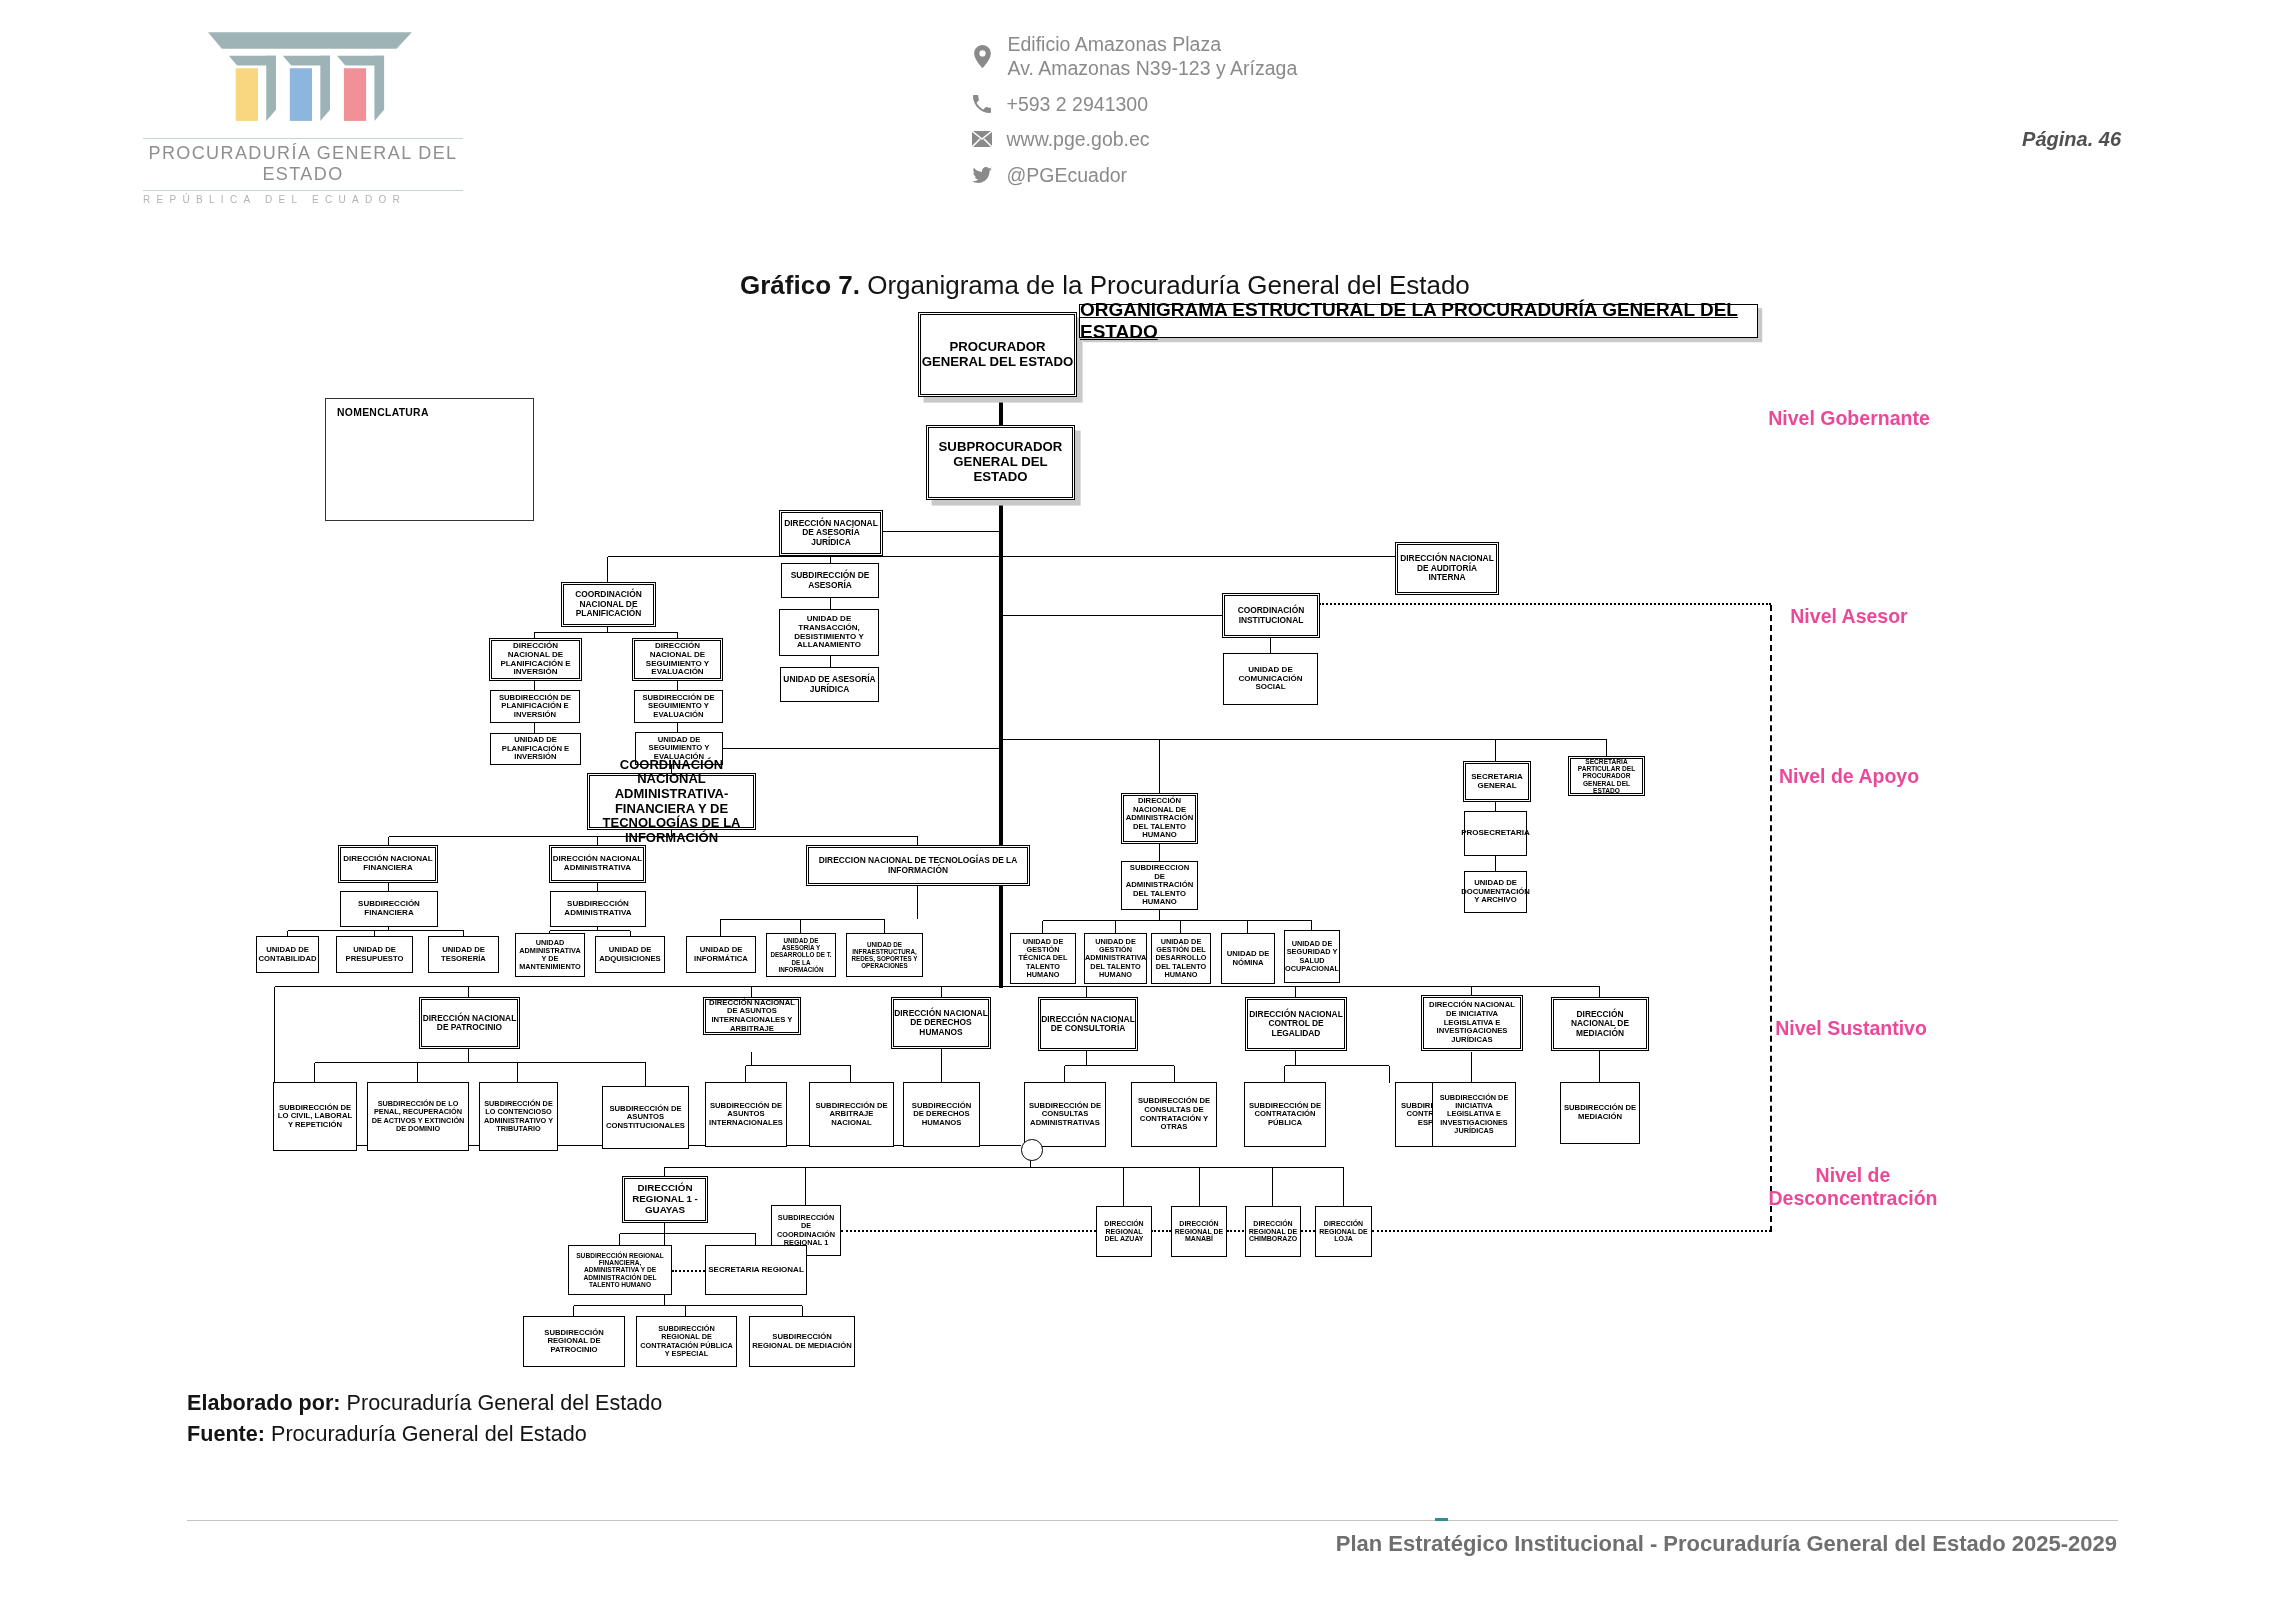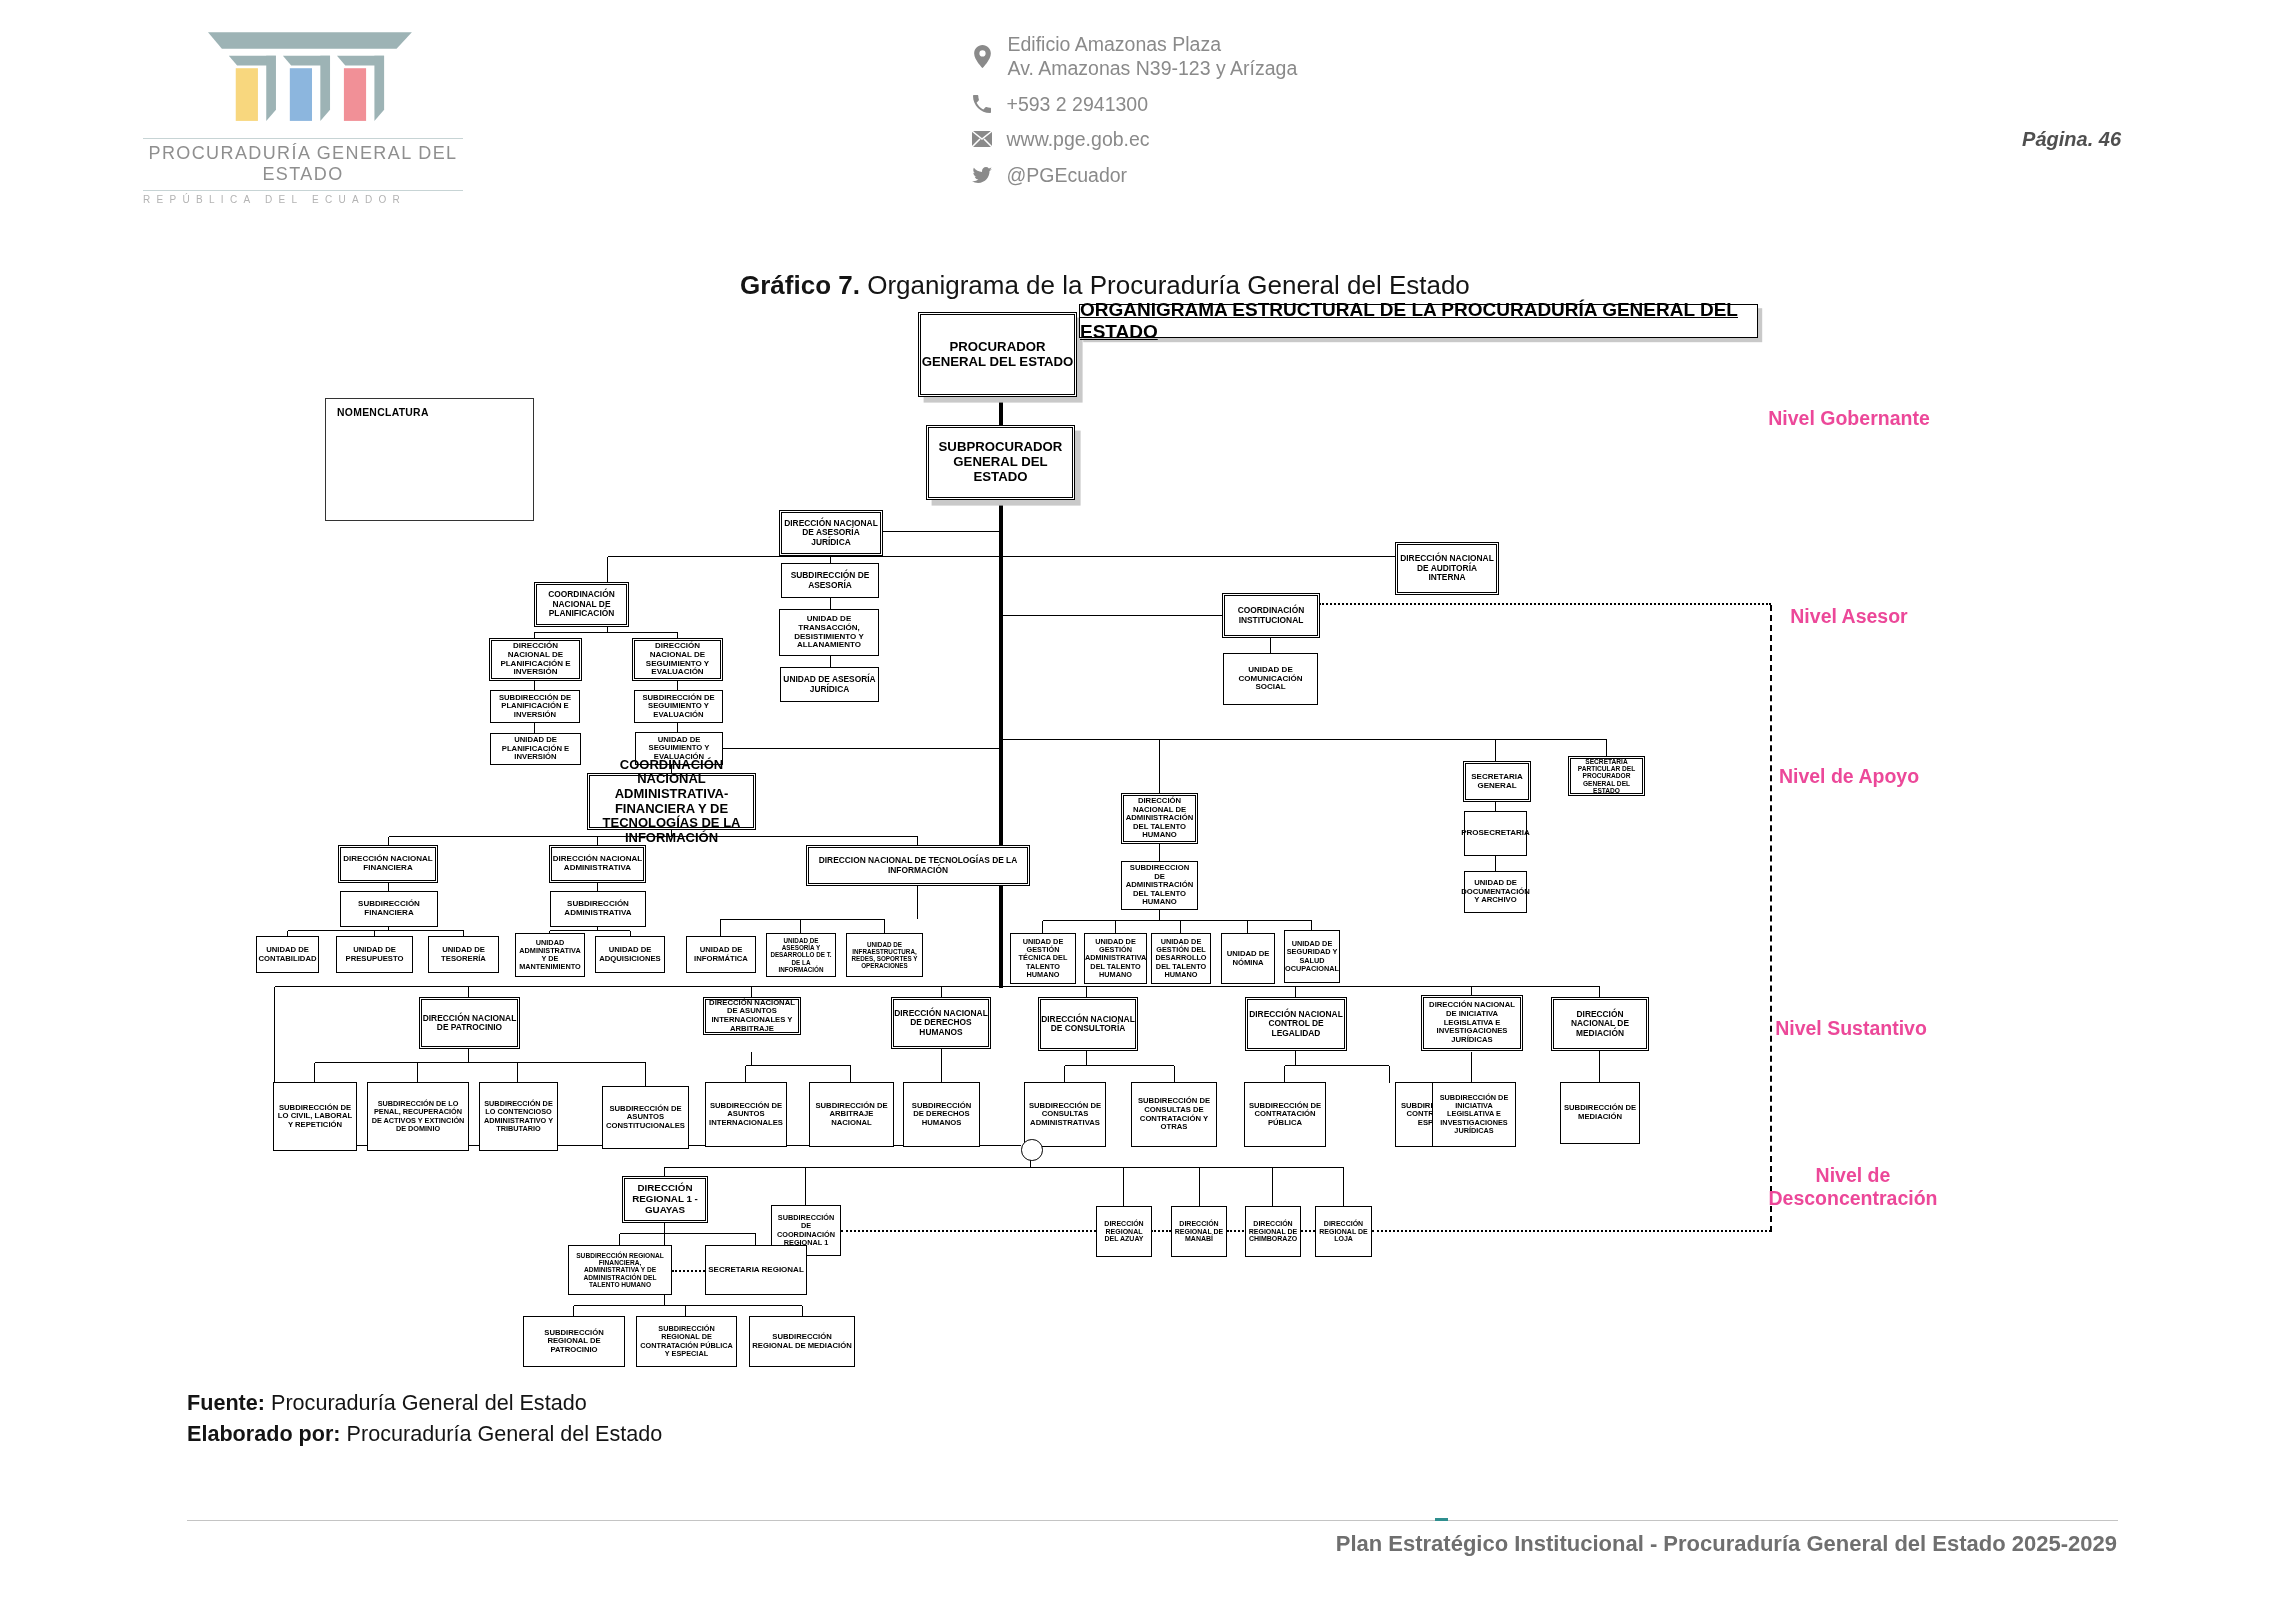--- a/index.html
+++ b/index.html
@@ -223,21 +223,21 @@
     <div style="position: absolute; left: 1227px; top: 1230px; width: 17.4px; height: 0px; border-top: 2.1px dotted rgb(0, 0, 0);"></div>
     <div style="position: absolute; left: 1301px; top: 1230px; width: 14px; height: 0px; border-top: 2.1px dotted rgb(0, 0, 0);"></div>
     <div style="position: absolute; left: 1372px; top: 1230px; width: 399px; height: 0px; border-top: 2.1px dotted rgb(0, 0, 0);"></div>
     <div style="position: absolute; top: 605px; left: 1770px; height: 627px; width: 0px; border-left: 2.1px dashed rgb(0, 0, 0);"></div>
     <div class="node d sh" style="left: 918px; top: 312px; width: 159px; height: 85px; font-size: 13.2px;">PROCURADOR GENERAL DEL ESTADO</div>
     <div class="node d sh" style="left: 926px; top: 425px; width: 149px; height: 75px; font-size: 13.2px;">SUBPROCURADOR GENERAL DEL ESTADO</div>
     <div class="node d" style="left: 779px; top: 510px; width: 104px; height: 46px; font-size: 8.4px;">DIRECCIÓN NACIONAL DE ASESORÍA JURÍDICA</div>
     <div class="node" style="left: 781px; top: 563px; width: 98px; height: 35px; font-size: 8.4px;">SUBDIRECCIÓN DE ASESORÍA</div>
     <div class="node" style="left: 779px; top: 609px; width: 100px; height: 47px; font-size: 8px;">UNIDAD DE TRANSACCIÓN, DESISTIMIENTO Y ALLANAMIENTO</div>
     <div class="node" style="left: 780px; top: 667px; width: 99px; height: 35px; font-size: 8.4px;">UNIDAD DE ASESORÍA JURÍDICA</div>
-    <div class="node d" style="left: 534px; top: 582px; width: 95px; height: 45px; font-size: 8.4px;">COORDINACIÓN NACIONAL DE PLANIFICACIÓN</div>
+    <div class="node d" style="left: 561px; top: 582px; width: 95px; height: 45px; font-size: 8.4px;">COORDINACIÓN NACIONAL DE PLANIFICACIÓN</div>
     <div class="node d" style="left: 489px; top: 638px; width: 93px; height: 43px; font-size: 8px;">DIRECCIÓN NACIONAL DE PLANIFICACIÓN E INVERSIÓN</div>
     <div class="node d" style="left: 632px; top: 638px; width: 91px; height: 43px; font-size: 8px;">DIRECCIÓN NACIONAL DE SEGUIMIENTO Y EVALUACIÓN</div>
     <div class="node" style="left: 490px; top: 690px; width: 90px; height: 33px; font-size: 7.7px;">SUBDIRECCIÓN DE PLANIFICACIÓN E INVERSIÓN</div>
     <div class="node" style="left: 634px; top: 690px; width: 89px; height: 33px; font-size: 7.7px;">SUBDIRECCIÓN DE SEGUIMIENTO Y EVALUACIÓN</div>
     <div class="node" style="left: 490px; top: 733px; width: 91px; height: 32px; font-size: 7.7px;">UNIDAD DE PLANIFICACIÓN E INVERSIÓN</div>
     <div class="node" style="left: 635px; top: 732px; width: 88px; height: 33px; font-size: 7.7px;">UNIDAD DE SEGUIMIENTO Y EVALUACIÓN</div>
     <div class="node d" style="left: 1395px; top: 542px; width: 104px; height: 53px; font-size: 8.4px;">DIRECCIÓN NACIONAL DE AUDITORÍA INTERNA</div>
     <div class="node d" style="left: 1222px; top: 593px; width: 98px; height: 45px; font-size: 8.4px;">COORDINACIÓN INSTITUCIONAL</div>
     <div class="node" style="left: 1223px; top: 653px; width: 95px; height: 52px; font-size: 8px;">UNIDAD DE COMUNICACIÓN SOCIAL</div>
     <div class="node d" style="left: 587px; top: 773px; width: 169px; height: 57px; font-size: 13px;">COORDINACIÓN NACIONAL ADMINISTRATIVA-FINANCIERA Y DE TECNOLOGÍAS DE LA INFORMACIÓN</div>
@@ -299,19 +299,19 @@
     <div class="level-label" style="left: 1849px; top: 407px;">Nivel Gobernante</div>
     <div class="level-label" style="left: 1849px; top: 605px;">Nivel Asesor</div>
     <div class="level-label" style="left: 1849px; top: 765px;">Nivel de Apoyo</div>
     <div class="level-label" style="left: 1851px; top: 1017px;">Nivel Sustantivo</div>
     <div class="level-label" style="left: 1853px; top: 1164px;">Nivel de
 Desconcentración</div>
     <div class="marker-circle" style="left: 1021px; top: 1139px; width: 19.5px; height: 19.5px;"></div>
   </div>
 
 <div class="source-block">
+  <div><b>Elaborado por:</b><span> Procuraduría General del Estado</span></div>
   <div><b>Fuente:</b><span> Procuraduría General del Estado</span></div>
-  <div><b>Elaborado por:</b><span> Procuraduría General del Estado</span></div>
 </div>
 <div class="footer-rule"></div>
 <div class="footer-tick"></div>
 <div class="footer-plan">Plan Estratégico Institucional - Procuraduría General del Estado 2025-2029</div>
 
 
 </body></html>

